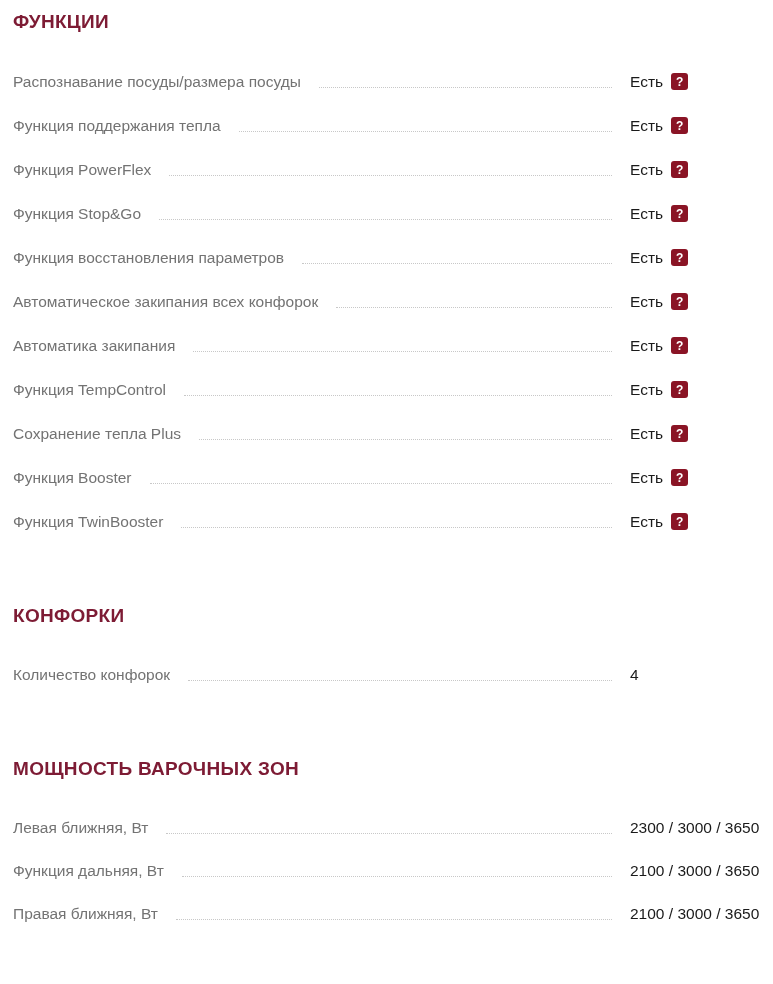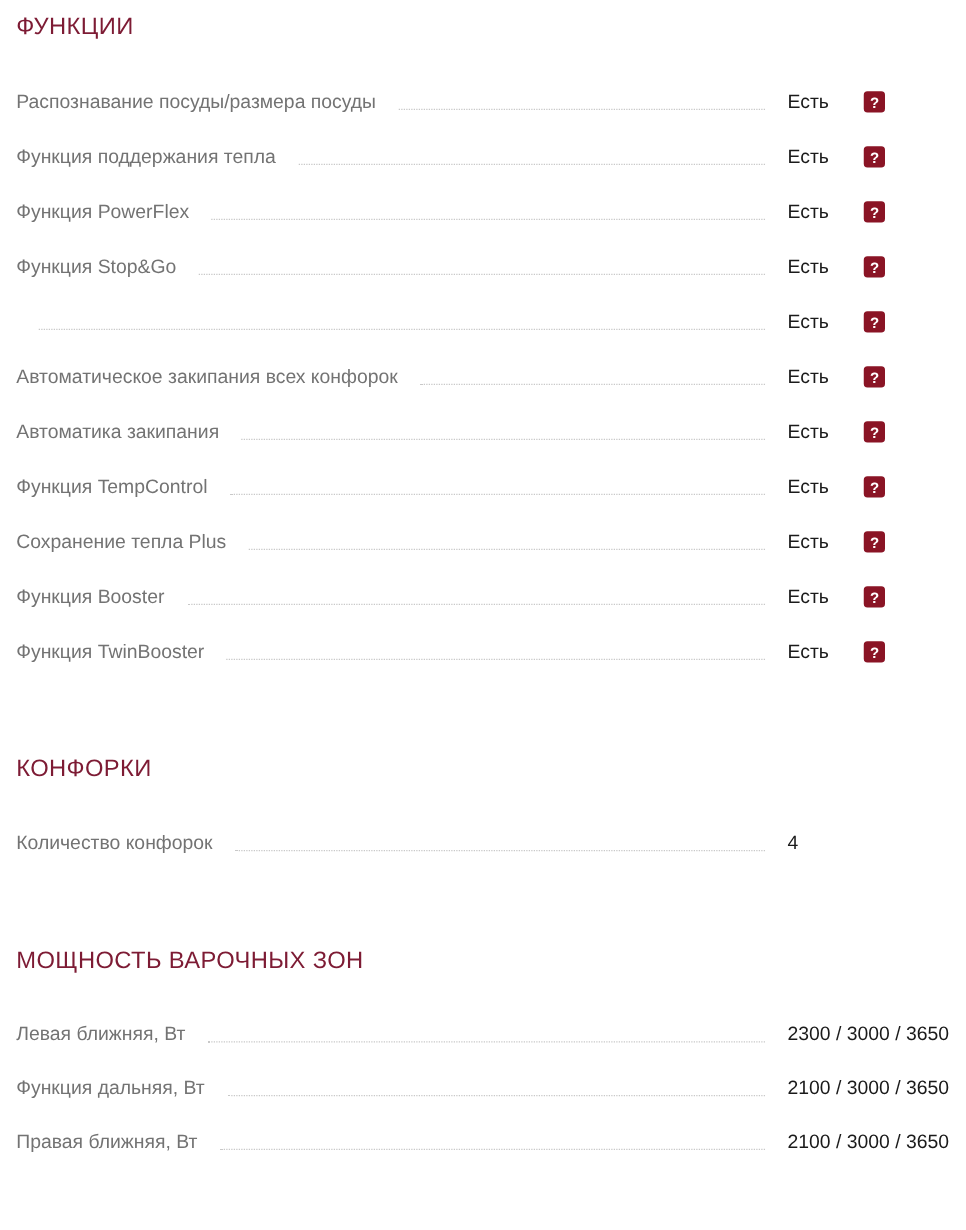--- a/index.html
+++ b/index.html
@@ -19,21 +19,21 @@
     width: 773px;
     padding: 10px 0 0 13px;
   }
   .spec-section + .spec-section {
     margin-top: 60px;
   }
   .section-title {
     margin: 0 0 26px 0;
     font-size: 19px;
     line-height: 24px;
-    font-weight: 400;
+    font-weight: 700;
     letter-spacing: 0.3px;
     color: #7d1b34;
   }
   .spec-row {
     display: flex;
     align-items: baseline;
     padding: 13px 0 14px 0;
   }
   .spec-label {
     font-size: 15.5px;
@@ -46,21 +46,21 @@
     margin: 0 18px;
     border-bottom: 1px dotted #c8c8c8;
     align-self: flex-end;
     margin-bottom: 2px;
     min-width: 20px;
   }
   .value-col {
     flex: 0 0 143px;
     display: flex;
     align-items: center;
-    gap: 28px;
+    gap: 8px;
   }
   .spec-value {
     font-size: 15.5px;
     line-height: 16px;
     color: #1a1a1a;
     white-space: nowrap;
   }
   .help-badge {
     display: inline-flex;
     align-items: center;
@@ -114,20 +114,21 @@
   <div class="spec-row">
     <span class="spec-label">Функция Stop&amp;Go</span>
     <span class="dotted-leader"></span>
     <span class="value-col">
       <span class="spec-value">Есть</span>
       <span class="help-badge">?</span>
     </span>
   </div>
 
   <div class="spec-row">
+    <span class="spec-label">Функция восстановления параметров</span>
     <span class="dotted-leader"></span>
     <span class="value-col">
       <span class="spec-value">Есть</span>
       <span class="help-badge">?</span>
     </span>
   </div>
 
   <div class="spec-row">
     <span class="spec-label">Автоматическое закипания всех конфорок</span>
     <span class="dotted-leader"></span>

